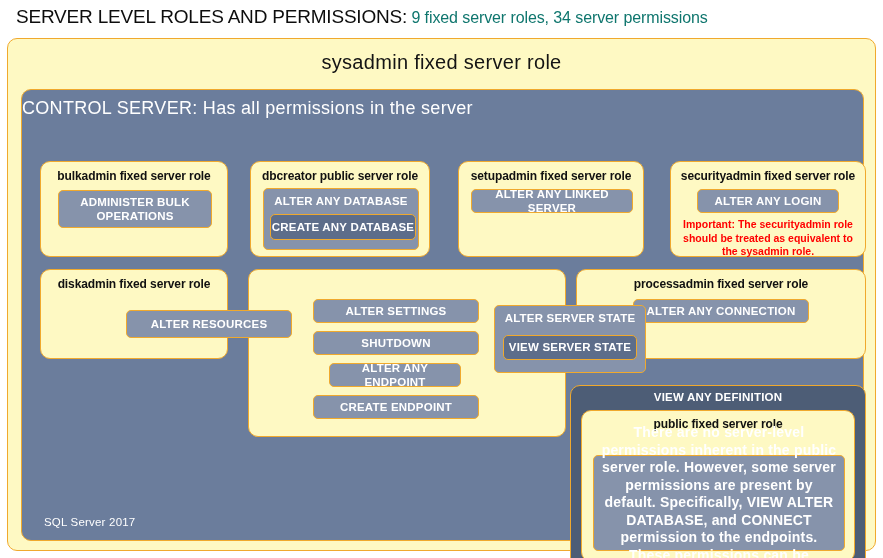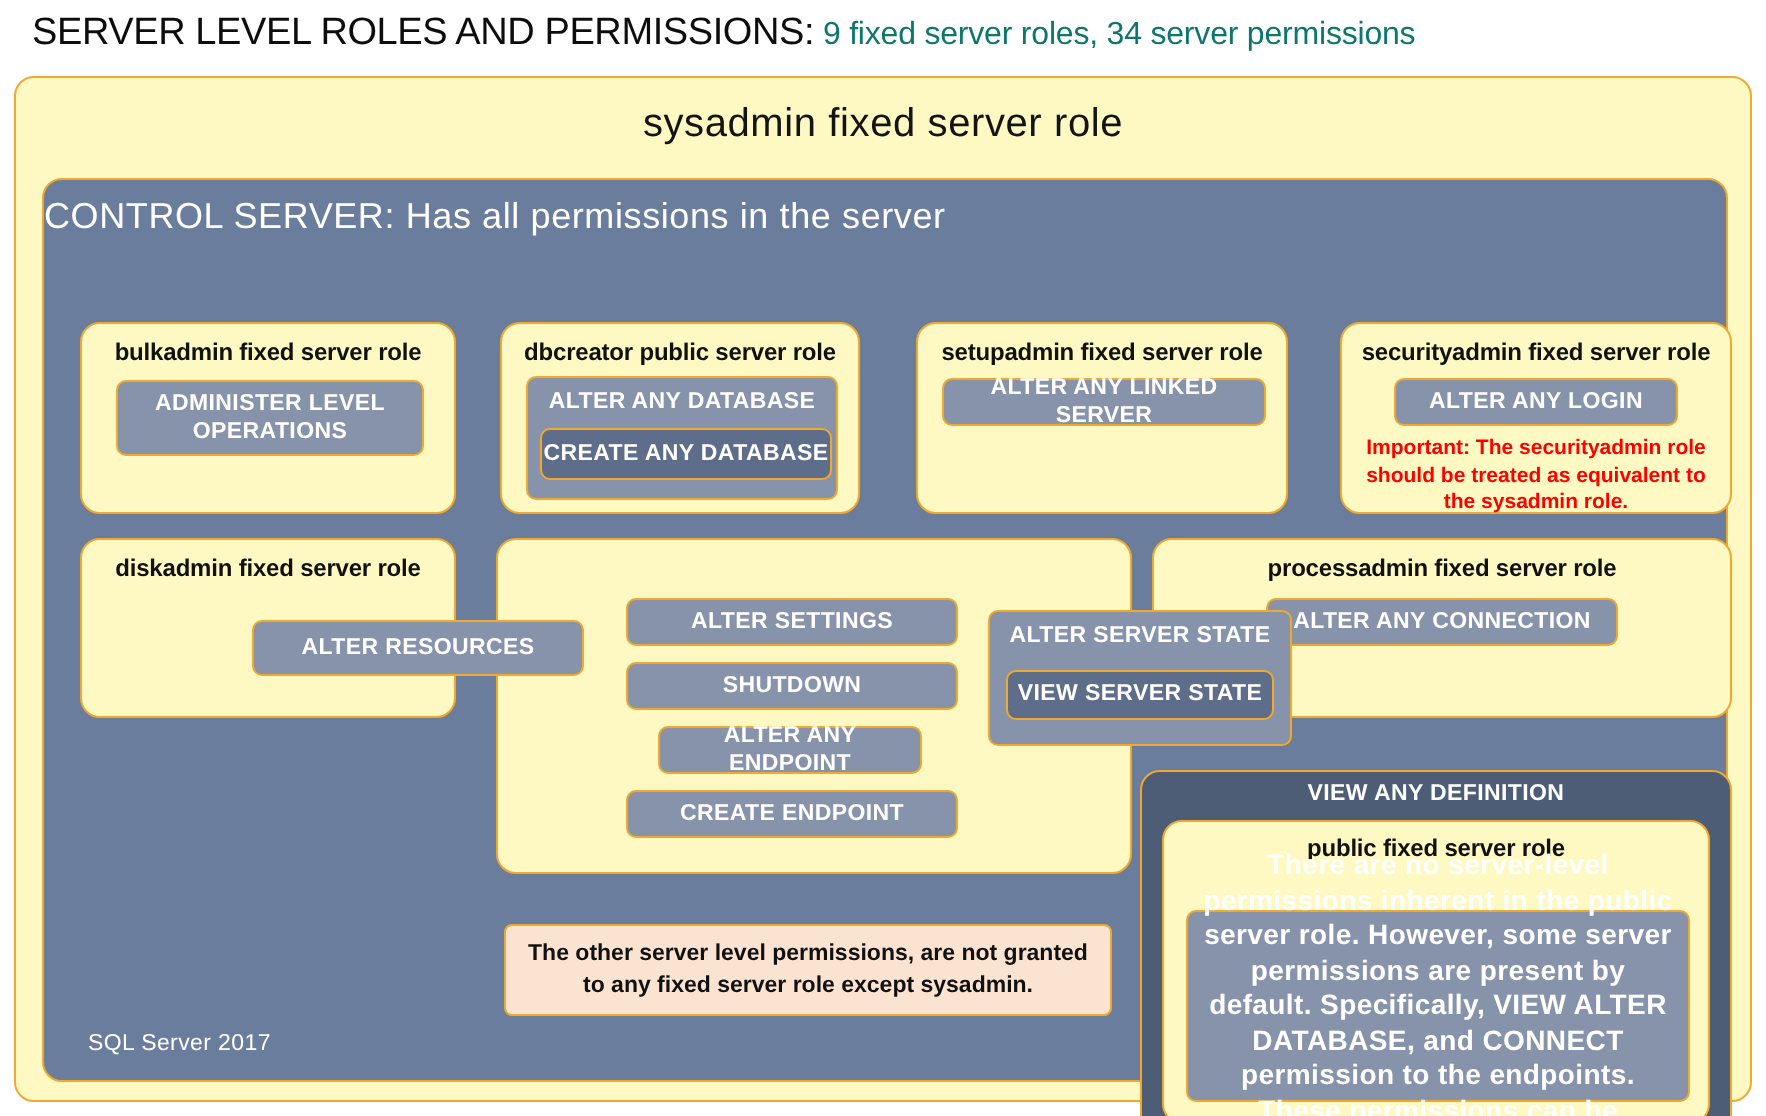--- a/index.html
+++ b/index.html
@@ -137,21 +137,21 @@
 <div class="panel cream" id="sysadmin-panel">
 
   <div id="sysadmin-label">sysadmin fixed server role</div>
 
   <div class="panel slate" id="control-server-panel">
 
     <div id="control-server-label">CONTROL SERVER: Has all permissions in the server</div>
 
     <div class="panel cream" id="bulkadmin-box">
       <div class="role-title" style="top:7px;">bulkadmin fixed server role</div>
-      <div class="perm" style="left:17px;top:28px;width:154px;height:38px;">ADMINISTER  LEVEL OPERATIONS</div>
+      <div class="perm" style="left:17px;top:28px;width:154px;height:38px;">ADMINISTER  BULK OPERATIONS</div>
     </div>
 
     <div class="panel cream" id="dbcreator-box">
       <div class="role-title" style="top:7px;">dbcreator public server role</div>
       <div class="perm" style="left:12px;top:26px;width:156px;height:62px;align-items:flex-start;padding-top:5px;">ALTER ANY DATABASE</div>
       <div class="perm darker" style="left:19px;top:52px;width:146px;height:26px;z-index:3;">CREATE  ANY DATABASE</div>
     </div>
 
     <div class="panel cream" id="setupadmin-box">
       <div class="role-title" style="top:7px;">setupadmin fixed server role</div>
@@ -186,18 +186,17 @@
     <div class="perm darker" style="left:481px;top:245px;width:134px;height:25px;z-index:7;">VIEW SERVER STATE</div>
 
     <div class="panel darkslate" id="public-outer">
       <div id="view-any-def-label">VIEW ANY DEFINITION</div>
       <div class="panel cream" id="public-inner">
         <div class="role-title" style="top:6px;">public  fixed server role</div>
         <div class="perm" id="public-desc">There are no server-level permissions inherent in the public server role. However, some server permissions are present by default. Specifically, VIEW ALTER DATABASE, and CONNECT permission to the endpoints. These permissions can be revoked.</div>
       </div>
     </div>
 
-    <div class="panel" id="other-note">The other server level permissions,  are not granted to any fixed server role except sysadmin.</div>
 
     <div id="footer-label">SQL Server 2017</div>
 
   </div>
 </div>
 
 </body></html>

